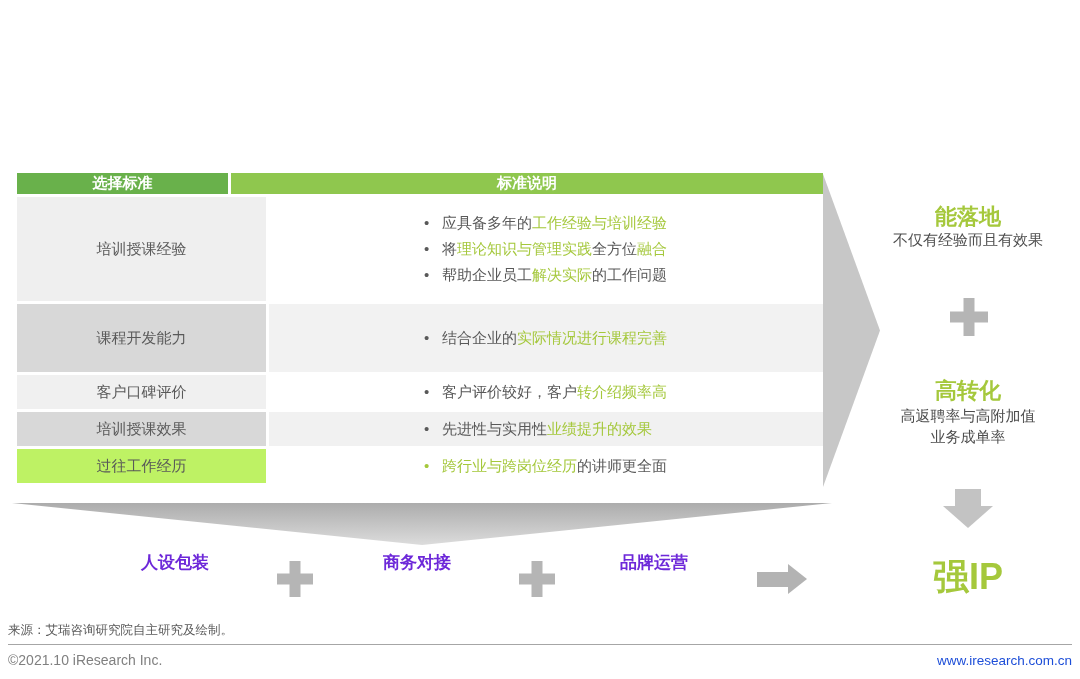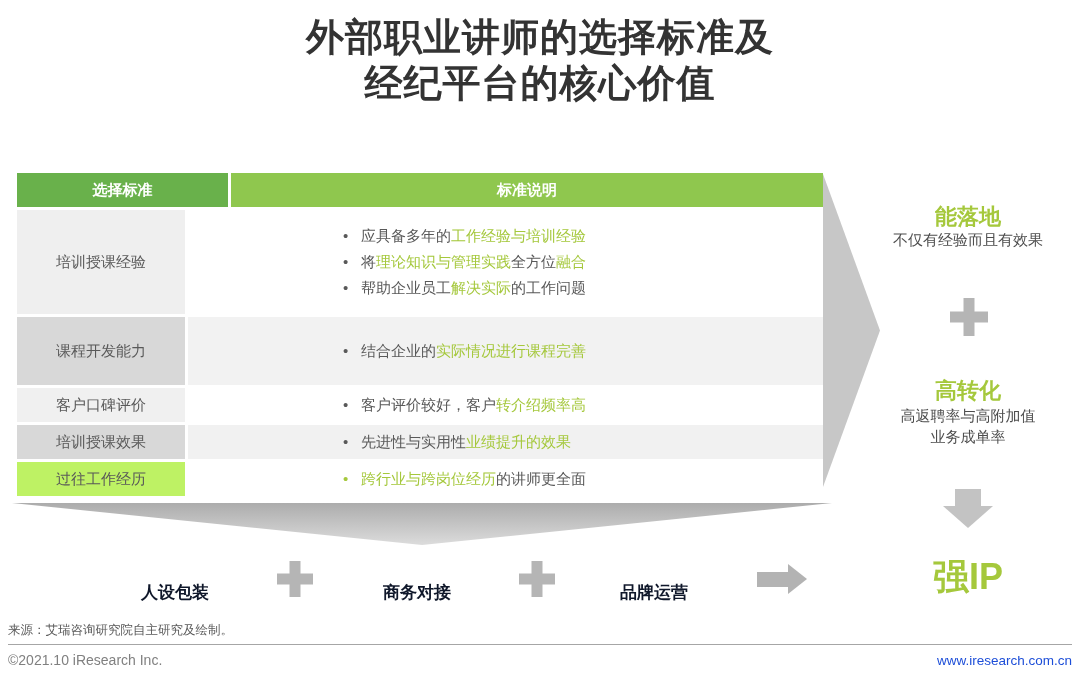--- a/index.html
+++ b/index.html
@@ -7,30 +7,30 @@
     position:relative; width:1080px; height:679px; background:#ffffff;
     font-family:"Liberation Sans","DejaVu Sans",sans-serif; overflow:hidden;
   }
   
   .title{
     position:absolute; left:0; right:0; top:14px; text-align:center;
     font-size:38px; line-height:46px; font-weight:bold; color:#333333; letter-spacing:1px;
   }
   
   .table{position:absolute; left:17px; top:173px; width:806px;}
-  .thead{display:flex; gap:3px; height:34px;}
+  .thead{display:flex; gap:3px; height:21px;}
   .th{display:flex; align-items:center; justify-content:center;
       color:#ffffff; font-weight:bold; font-size:15px;}
   .th1{width:211px; background:var(--hdr1);}
   .th2{flex:1; background:var(--hdr2);}
   .trow{display:flex; gap:3px; margin-top:3px;}
   .trow:nth-child(1){height:104px;}
   .trow:nth-child(2){height:68px;}
   .trow:nth-child(n+3){height:34px;}
-  .tlabel{width:168px; display:flex; align-items:center; justify-content:center;
+  .tlabel{width:249px; display:flex; align-items:center; justify-content:center;
           font-size:15px; color:#595959;}
   .tdesc{flex:1; display:flex; flex-direction:column; justify-content:center;
          padding-left:155px; box-sizing:border-box;}
   .bullet{font-size:15px; line-height:26px; color:#595959; white-space:nowrap;}
   .bullet .dot{display:inline-block; width:18px; color:#595959;}
   .bullet .dot.green{color:var(--green);}
   .hl{color:var(--green);}
   
   .big-arrow-right{position:absolute; left:823px; top:174px; width:57px; height:313px;
     background:#c7c7c7; clip-path:polygon(0 0,100% 50%,0 100%);}
@@ -54,44 +54,40 @@
   .plus::after{content:''; position:absolute; top:0; left:50%; transform:translateX(-50%);
     height:100%; width:11px; background:var(--gray);}
   .vp-plus{left:96px; top:298px;}
   
   .arrow-down{position:absolute; left:50%; transform:translateX(-50%); top:489px; width:50px;}
   .arrow-down .body{width:26px; height:17px; background:#c3c3c3; margin:0 auto;}
   .arrow-down .head{width:0; height:0; margin:0 auto;
     border-left:25px solid transparent; border-right:25px solid transparent;
     border-top:22px solid #c3c3c3;}
   
-  .flow-label{position:absolute; top:581px; width:120px; text-align:center;
-    font-size:17px; font-weight:bold; color:#0f172a;}
+  .flow-label{position:absolute; top:551px; width:120px; text-align:center;
+    font-size:17px; font-weight:bold; color:#6d28d9;}
   .fl1{left:115px;} .fl2{left:357px;} .fl3{left:594px;}
   .fp1{left:277px; top:561px;} .fp2{left:519px; top:561px;}
   .arrow-right{position:absolute; left:757px; top:564px; display:flex; align-items:center;}
   .arrow-right .body{width:31px; height:15px; background:#b3b3b3;}
   .arrow-right .head{width:0; height:0;
     border-top:15px solid transparent; border-bottom:15px solid transparent;
     border-left:19px solid #b3b3b3;}
   
   .src{position:absolute; left:8px; top:622px; font-size:12.5px; color:#595959;}
   .rule{position:absolute; left:8px; right:8px; top:644px; height:1px; background:#a6a6a6;}
   .copy{position:absolute; left:8px; top:652px; font-size:14px; color:#808080;}
   .site{position:absolute; right:8px; top:653px; font-size:13.5px; color:#1d4ed8;}
 </style>
 </head>
 <body>
 
 <div class="canvas">
 
-  <div class="title">
-    <div>外部职业讲师的选择标准及</div>
-    <div>经纪平台的核心价值</div>
-  </div>
 
   <div class="table">
     <div class="thead">
       <div class="th th1">选择标准</div>
       <div class="th th2">标准说明</div>
     </div>
     <div id="rows">
         <div class="trow">
           <div class="tlabel" style="background: rgb(239, 239, 239);">培训授课经验</div>
           <div class="tdesc" style="background: rgb(255, 255, 255);">

